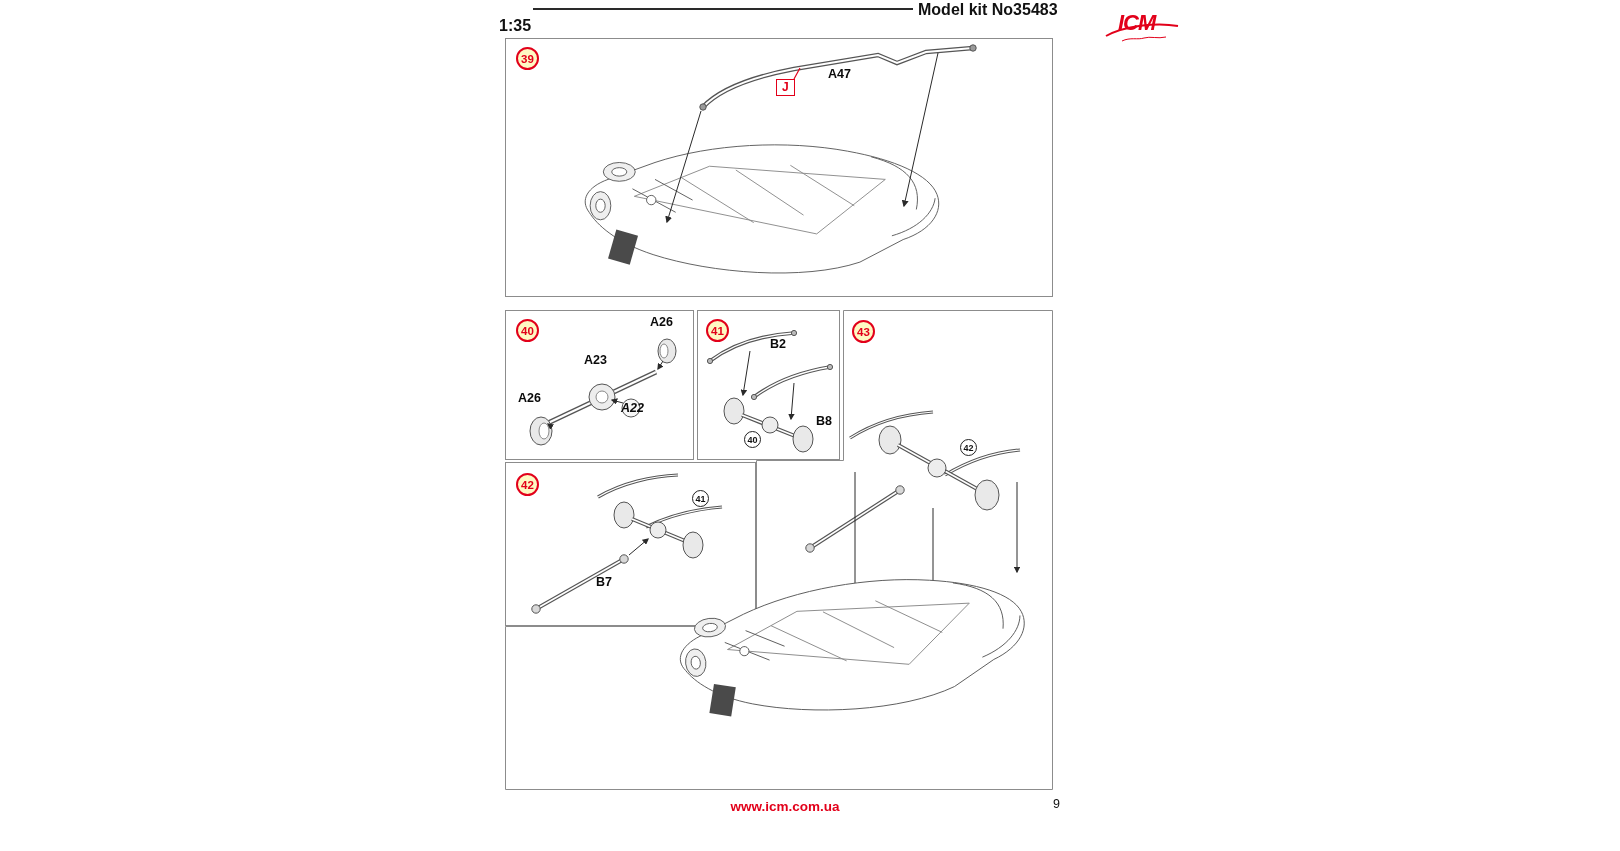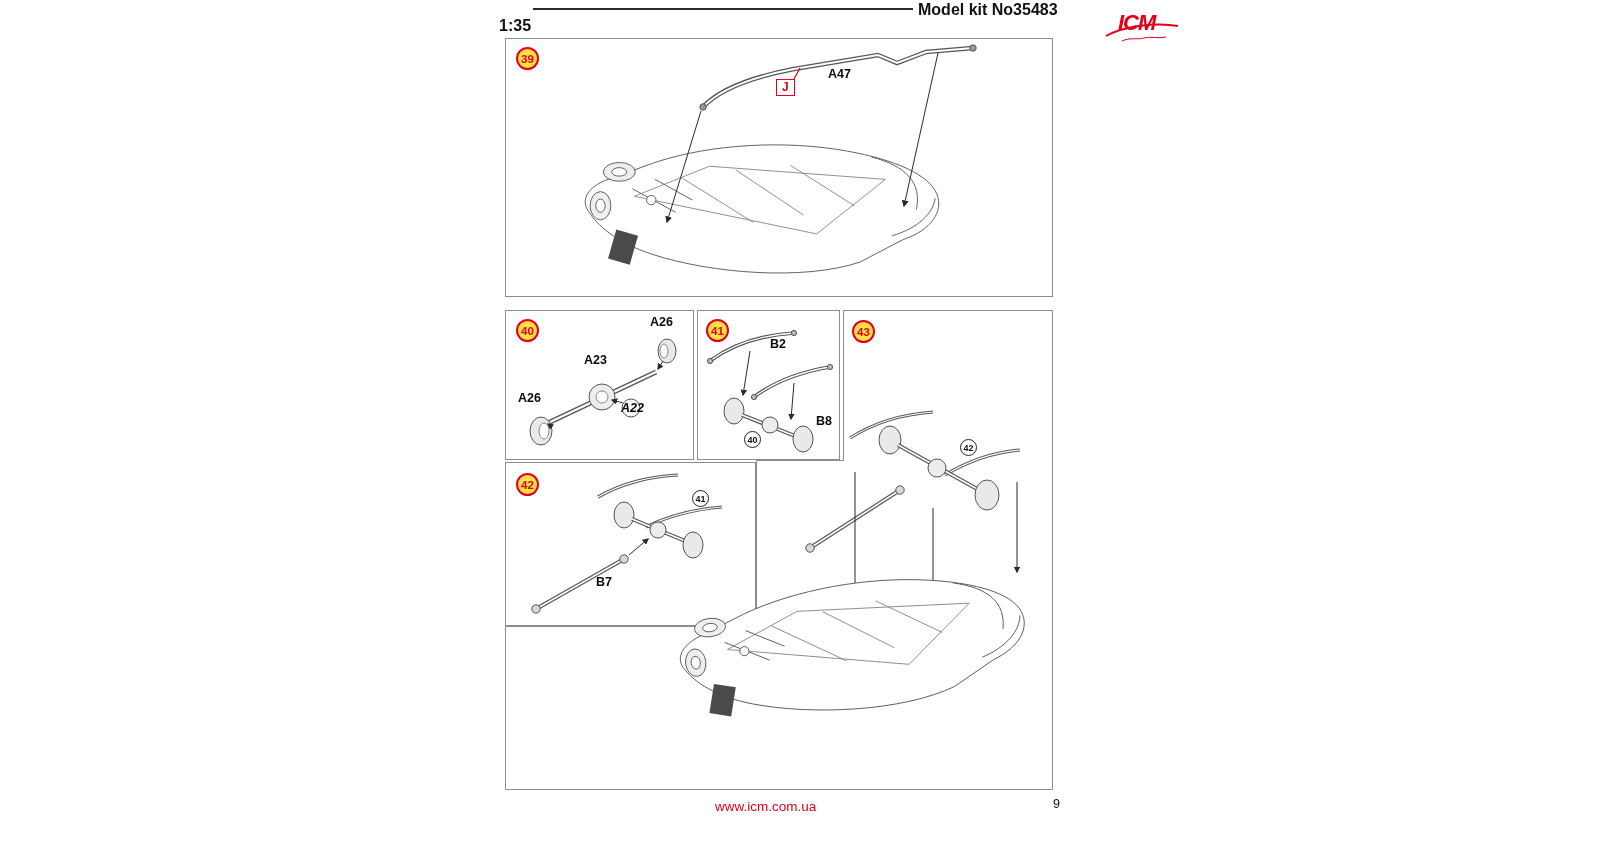--- a/index.html
+++ b/index.html
@@ -8,30 +8,30 @@
   .page { position:relative; width:1620px; height:851px; background:#ffffff; overflow:hidden; margin:0 auto; }
 
   
   .hdr-scale { position:absolute; left:499px; top:17px; font-size:16px; font-weight:bold; color:#111; }
   .hdr-rule  { position:absolute; left:533px; top:8px; width:380px; height:1.5px; background:#2a2a2a; }
   .hdr-kit   { position:absolute; left:918px; top:1px; font-size:16px; font-weight:bold; color:#111; }
   .logo { position:absolute; left:1104px; top:0px; width:76px; height:34px;margin-top:12px; }
   .logo-text { position:absolute; left:14px; top:0px; font-size:22px; line-height:22px; font-weight:bold; font-style:italic; color:var(--red,#e2001a); letter-spacing:-1px; }
 
   
-  .ftr-url  { position:absolute; left:715px; top:799px; width:140px; font-size:13.5px; font-weight:normal; color:var(--red,#e2001a); }
+  .ftr-url  { position:absolute; left:715px; top:799px; width:140px; text-align:center; font-size:13.5px; font-weight:bold; color:var(--red,#e2001a); }
   .ftr-page { position:absolute; left:1053px; top:797px; font-size:12.5px; color:#111; }
 
   
   .stepbox { position:absolute; border:1px solid #8c8c8c; background:#ffffff; }
   .panel43 { position:absolute; background:transparent; }
 
   .badge { position:absolute; width:23px; height:23px; border:2px solid var(--red,#e2001a); border-radius:50%;
            color:var(--red,#e2001a); font-weight:bold; font-size:11.5px; display:flex; align-items:center;
-           justify-content:center; background:#fde047; z-index:3; }
+           justify-content:center; background:#fef9c3; z-index:3; }
   .refbadge { position:absolute; width:17px; height:17px; border:1.5px solid #222; border-radius:50%;
            color:#111; font-weight:bold; font-size:9px; display:flex; align-items:center; justify-content:center;
            background:#fff; z-index:3; }
   .plabel { position:absolute; font-weight:bold; font-size:12.5px; color:#0a0a0a; z-index:3; }
   .jbox { position:absolute; border:1.5px solid var(--red,#e2001a); color:var(--red,#e2001a); font-weight:bold;
           font-size:12px; line-height:15px; padding:0 5px; background:#fff; z-index:3; }
   svg { display:block; }
 </style>
 </head>
 <body>

